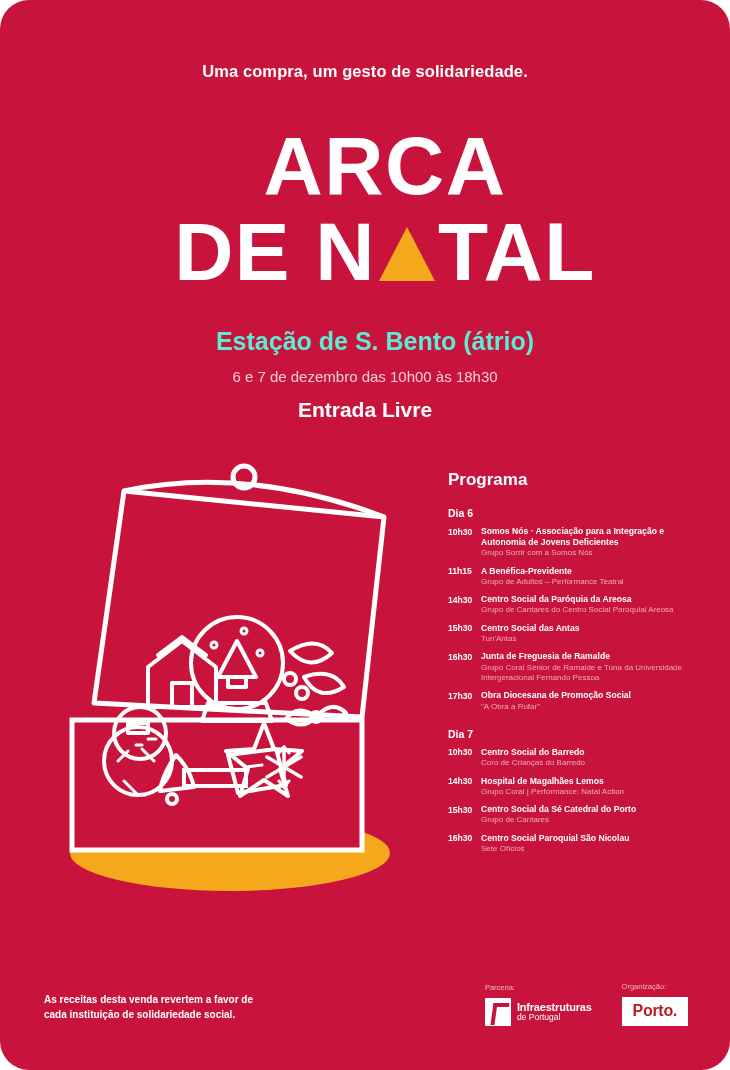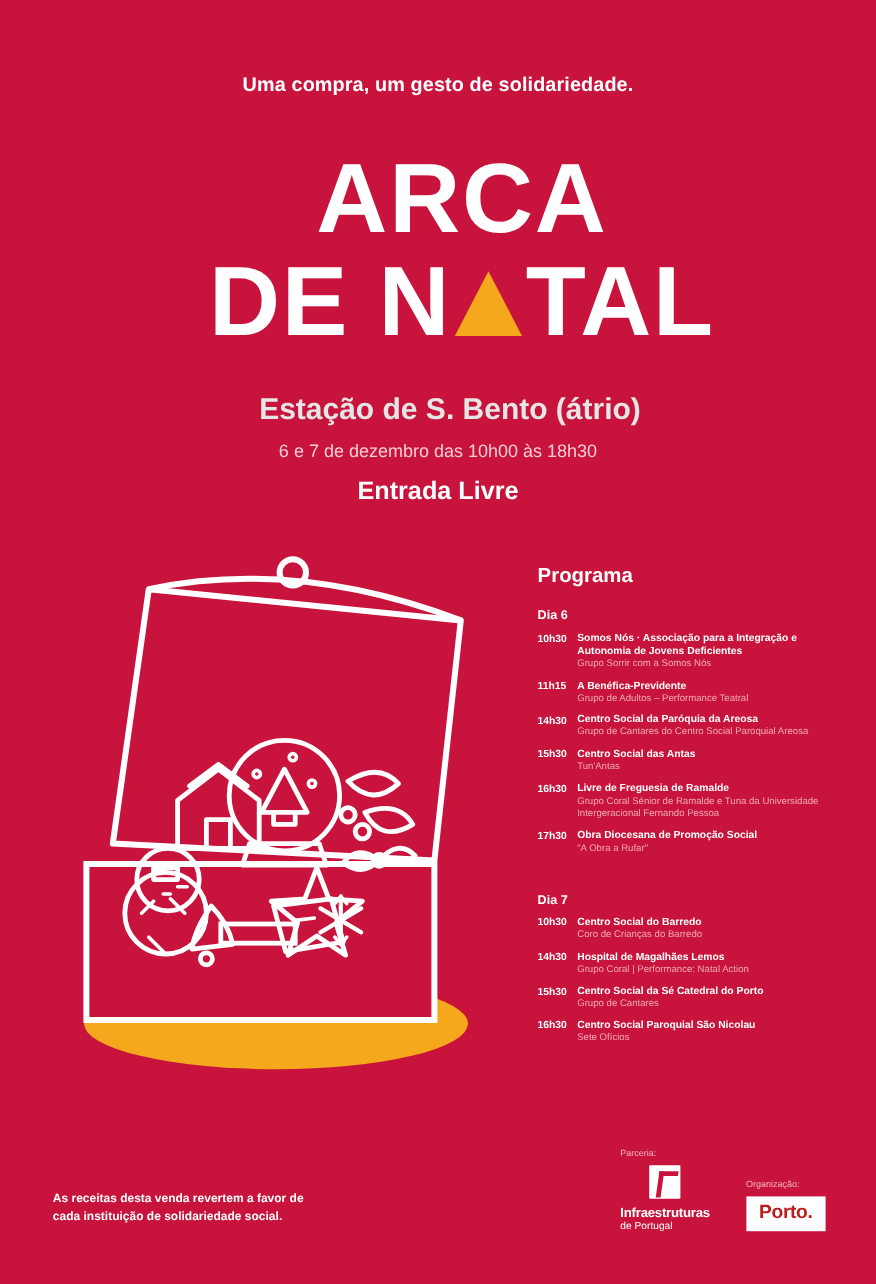--- a/index.html
+++ b/index.html
@@ -8,20 +8,21 @@
     height: 1070px;
     background: #ffffff;
     font-family: "Liberation Sans", sans-serif;
   }
   .poster {
     position: relative;
     width: 730px;
     height: 1070px;
     background: #c8143c;
     overflow: hidden;
+    border-radius: 29px;
   }
 
   
   .tagline {
     position: absolute;
     top: 62px;
     left: 0;
     width: 100%;
     text-align: center;
     color: #ffffff;
@@ -63,21 +64,21 @@
     position: relative;
     top: 1px;
   }
 
   .venue {
     position: absolute;
     top: 327px;
     left: 0;
     width: 100%;
     text-align: center;
-    color: #e5e5e5;
+    color: #5eead4;
     font-size: 25px;
     font-weight: bold;
     padding-left: 20px;
   }
   .dates {
     position: absolute;
     top: 368px;
     left: 0;
     width: 100%;
     text-align: center;
@@ -115,21 +116,21 @@
   .prog-title {
     font-size: 17px;
     font-weight: bold;
     margin-bottom: 17px;
   }
   .day-head {
     font-size: 10.5px;
     font-weight: bold;
     margin-bottom: 7px;
   }
-  .day-block + .day-block { margin-top: 32px; }
+  .day-block + .day-block { margin-top: 16px; }
   .entry { display: flex; margin-bottom: 7px; }
   .entry-time {
     width: 33px;
     flex: 0 0 33px;
     font-size: 8.6px;
     font-weight: bold;
     line-height: 1.25;
     padding-top: 0.5px;
   }
   .entry-body { flex: 1 1 auto; }
@@ -166,21 +167,20 @@
   .logo-col { text-align: left; }
   .logo-label {
     font-size: 7.5px;
     color: #f2b6c2;
     margin-bottom: 6px;
   }
   .ip-logo {
     display: flex;
     align-items: center;
     gap: 6px;
-    flex-direction: column;
   }
   .ip-mark {
     width: 26px; height: 28px;
     background: #ffffff;
     position: relative;
     border-radius: 1px;
   }
   .ip-mark:after {
     content: "";
     position: absolute;
@@ -314,21 +314,21 @@
         <div class="entry-time">15h30</div>
         <div class="entry-body">
           <div class="entry-name">Centro Social das Antas</div>
           <div class="entry-sub">Tun'Antas</div>
         </div>
       </div>
 
       <div class="entry">
         <div class="entry-time">16h30</div>
         <div class="entry-body">
-          <div class="entry-name">Livre de Freguesia de Ramalde</div>
+          <div class="entry-name">Junta de Freguesia de Ramalde</div>
           <div class="entry-sub">Grupo Coral Sénior de Ramalde e Tuna da Universidade Intergeracional Fernando Pessoa</div>
         </div>
       </div>
 
       <div class="entry">
         <div class="entry-time">17h30</div>
         <div class="entry-body">
           <div class="entry-name">Obra Diocesana de Promoção Social</div>
           <div class="entry-sub">"A Obra a Rufar"</div>
         </div>

